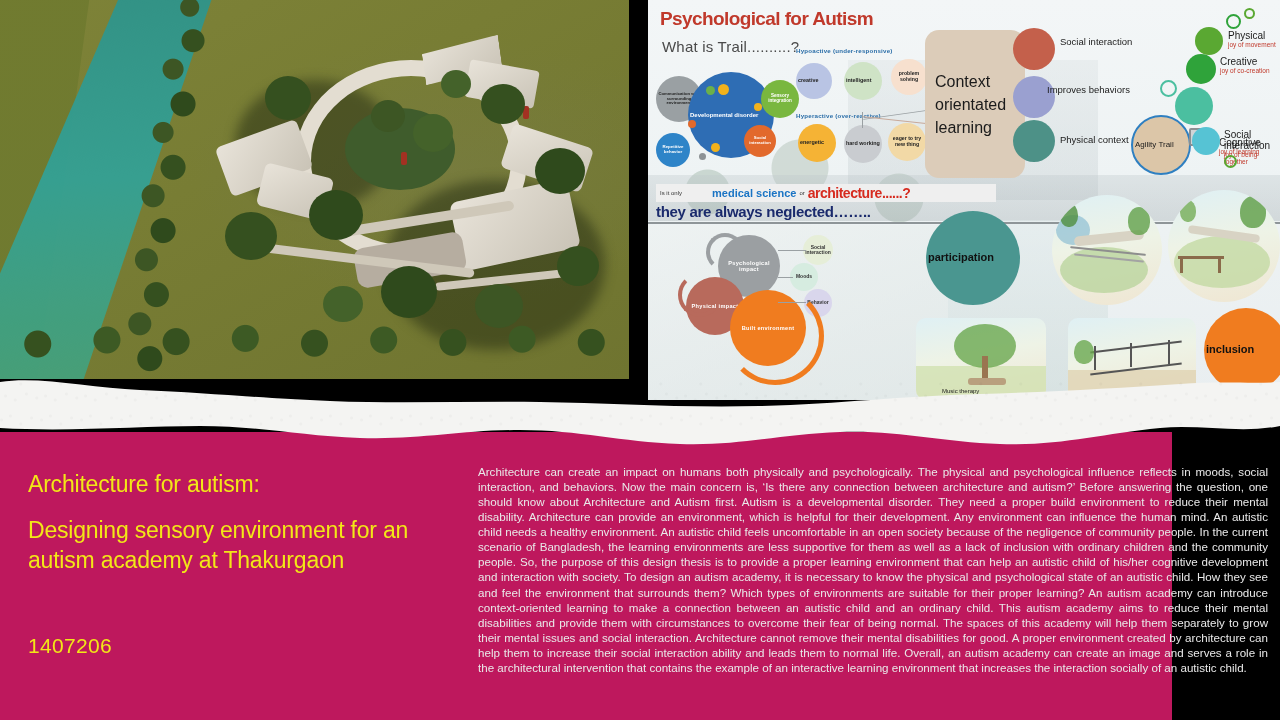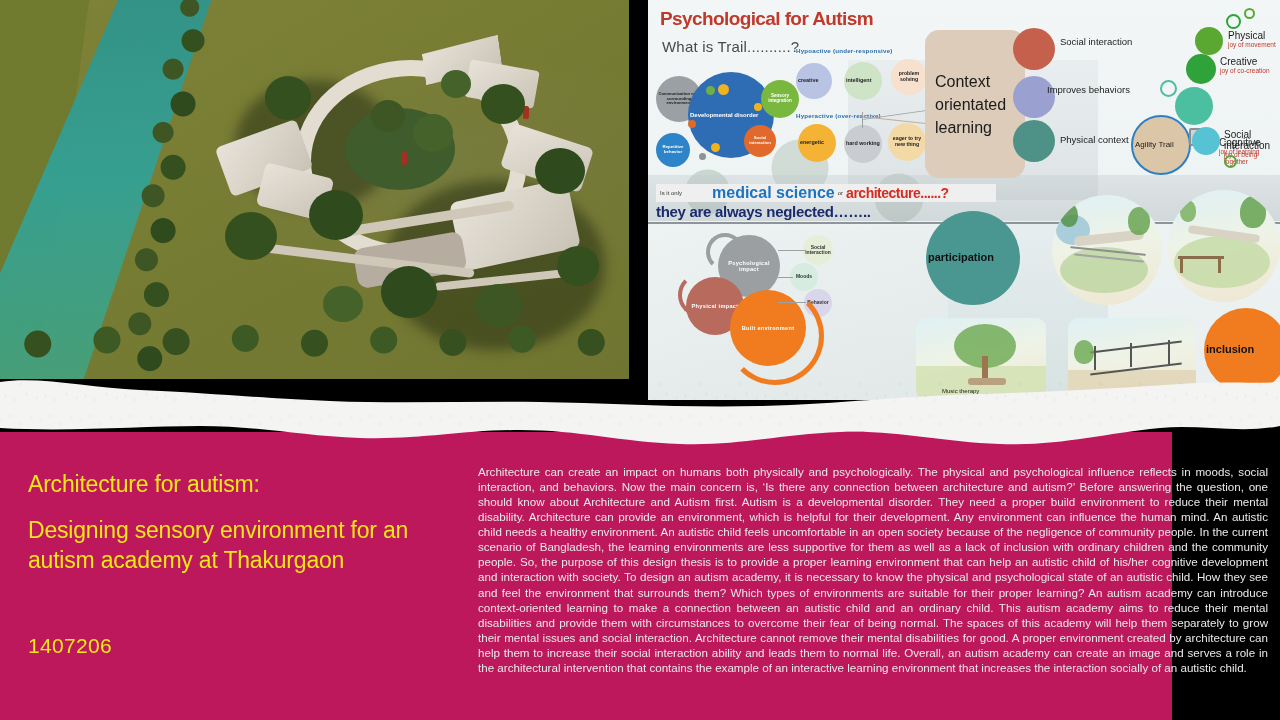--- a/index.html
+++ b/index.html
@@ -73,21 +73,21 @@
   .pq1{position:absolute;left:14px;top:38px;font-size:15px;color:#4a4a4a;letter-spacing:.2px;}
   .plabel{position:absolute;font-size:6.2px;font-weight:bold;color:#2b6ea8;letter-spacing:.2px;}
 
   .bub{position:absolute;border-radius:50%;display:flex;align-items:center;justify-content:flex-start;
      text-align:center;line-height:1.08;}
   .bub span{display:block;padding:0 2px;}
 
   .ribbon{position:absolute;left:8px;top:184px;width:340px;height:18px;background:#efefef;
      display:flex;align-items:center;}
   .r1{font-size:6px;color:#333;margin-left:4px;}
-  .r2{font-size:16px;font-weight:bold;color:#1a74c4;margin-left:3px;padding-left:27px;}
+  .r2{font-size:11px;font-weight:bold;color:#1a74c4;margin-left:3px;padding-left:27px;}
   .r3{font-size:6px;color:#333;margin-left:3px;}
   .r4{font-size:14px;font-weight:bold;color:#d62b1f;margin-left:3px;letter-spacing:-.5px;}
   .neglected{position:absolute;left:8px;top:203px;font-size:15px;font-weight:bold;color:#1a2a6c;letter-spacing:-.3px;}
   .hrline{position:absolute;left:0;top:222px;width:632px;height:2px;background:#8e9598;}
 
   .ctxbox{position:absolute;left:277px;top:30px;width:100px;height:148px;background:#dcccb9;
      border-radius:14px;}
   .ctxbox .t{position:absolute;left:10px;top:40px;font-size:16px;font-weight:normal;color:#1b1b1b;line-height:1.45;}
   .ctxdot{position:absolute;border-radius:50%;}
   .ctxtxt{position:absolute;font-size:9.5px;color:#1b1b1b;line-height:1.2;}

